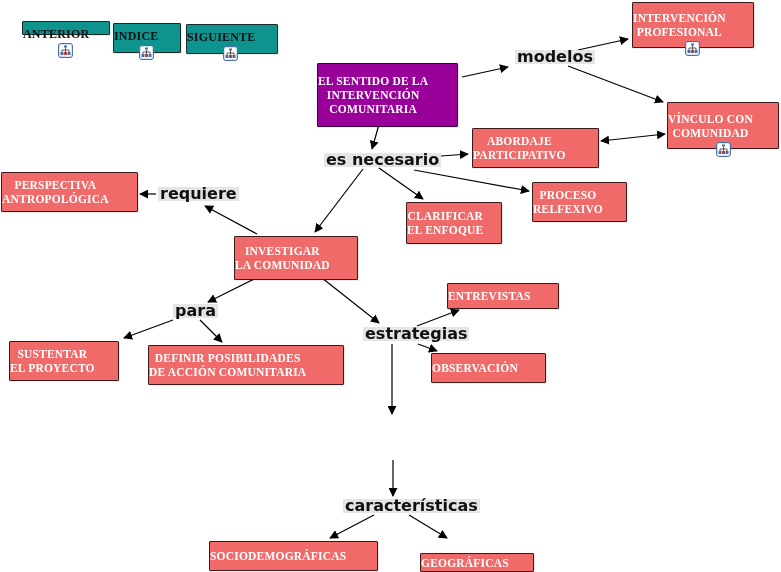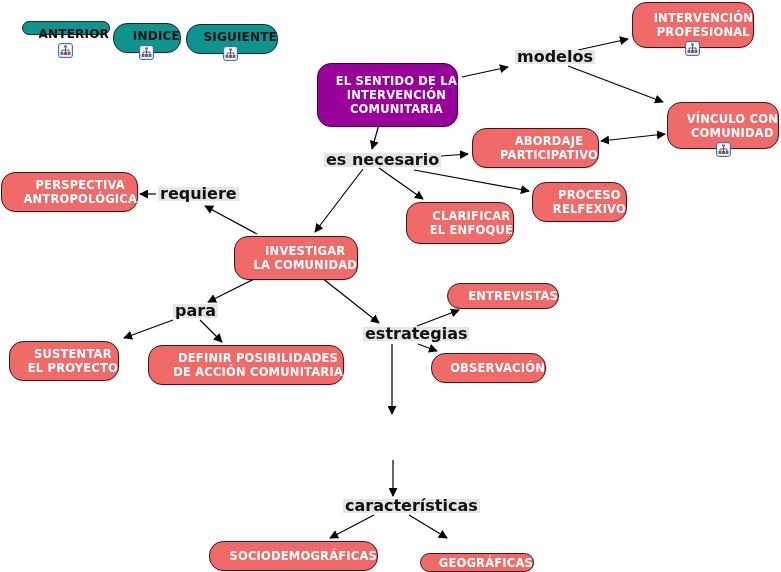--- a/index.html
+++ b/index.html
@@ -1,24 +1,24 @@
 <!DOCTYPE html>
 <html><head>
 <meta charset="utf-8">
 <style>
   html, body { margin: 0; padding: 0; background: #ffffff; }
   body { width: 781px; height: 572px; position: relative; overflow: hidden;
          font-family: "DejaVu Sans", "Liberation Sans", sans-serif; }
   #canvas { position: absolute; left: 0; top: 0; width: 781px; height: 572px; }
   svg.links { position: absolute; left: 0; top: 0; width: 781px; height: 572px; pointer-events: none; }
   .node { position: absolute; box-sizing: border-box; border: 1px solid #3a1a1a;
-          border-radius: 14px; display: flex; align-items: center; justify-content: flex-end;
+          border-radius: 1px; display: flex; align-items: center; justify-content: flex-start;
           text-align: center; font-weight: bold; font-size: 11.5px; line-height: 14px;
           color: #ffffff; background: #f06a6a; letter-spacing: 0.2px; cursor: pointer;
-          box-shadow: 1px 1px 0 rgba(0,0,0,0.08); white-space: pre-line; }
+          box-shadow: 1px 1px 0 rgba(0,0,0,0.08); white-space: pre-line; font-family: Liberation Serif, serif; }
   .node.purple { background: #990099; border-color: #3a003a; }
   .node.teal { background: #0e938e; color: #111111; border-color: #1a2a2a; font-size: 12px; align-items: flex-start; padding-top: 5px; }
   .phrase { position: absolute; font-weight: bold; font-size: 16px; color: #111111; background: #e5e5e5;
             white-space: nowrap; line-height: 14px; padding: 0 2px; }
   .map-icon { position: absolute; width: 15px; height: 15px; box-sizing: border-box;
               border: 1px solid #4a6ea8; border-radius: 3px; background: #ffffff; cursor: pointer;
               box-shadow: 0 0 0 1px #d8e4f4 inset; }
   .map-icon svg { position: absolute; left: 1px; top: 1px; width: 11px; height: 11px; }
 </style>
 </head>
@@ -152,21 +152,21 @@
   <div class="node" style="left:472px;top:128px;width:127px;height:40px;">
     <span>ABORDAJE
 PARTICIPATIVO</span>
   </div>
 
   <div class="node" style="left:532px;top:182px;width:95px;height:40px;">
     <span>PROCESO
 RELFEXIVO</span>
   </div>
 
-  <div class="node" style="left:406px;top:202px;width:108px;height:42px;">
+  <div class="node" style="left:406px;top:202px;width:96px;height:42px;">
     <span>CLARIFICAR
 EL ENFOQUE</span>
   </div>
 
   <div class="node" style="left:234px;top:236px;width:124px;height:44px;">
     <span>INVESTIGAR
 LA COMUNIDAD</span>
   </div>
 
   <div class="node" style="left:1px;top:172px;width:137px;height:40px;">

